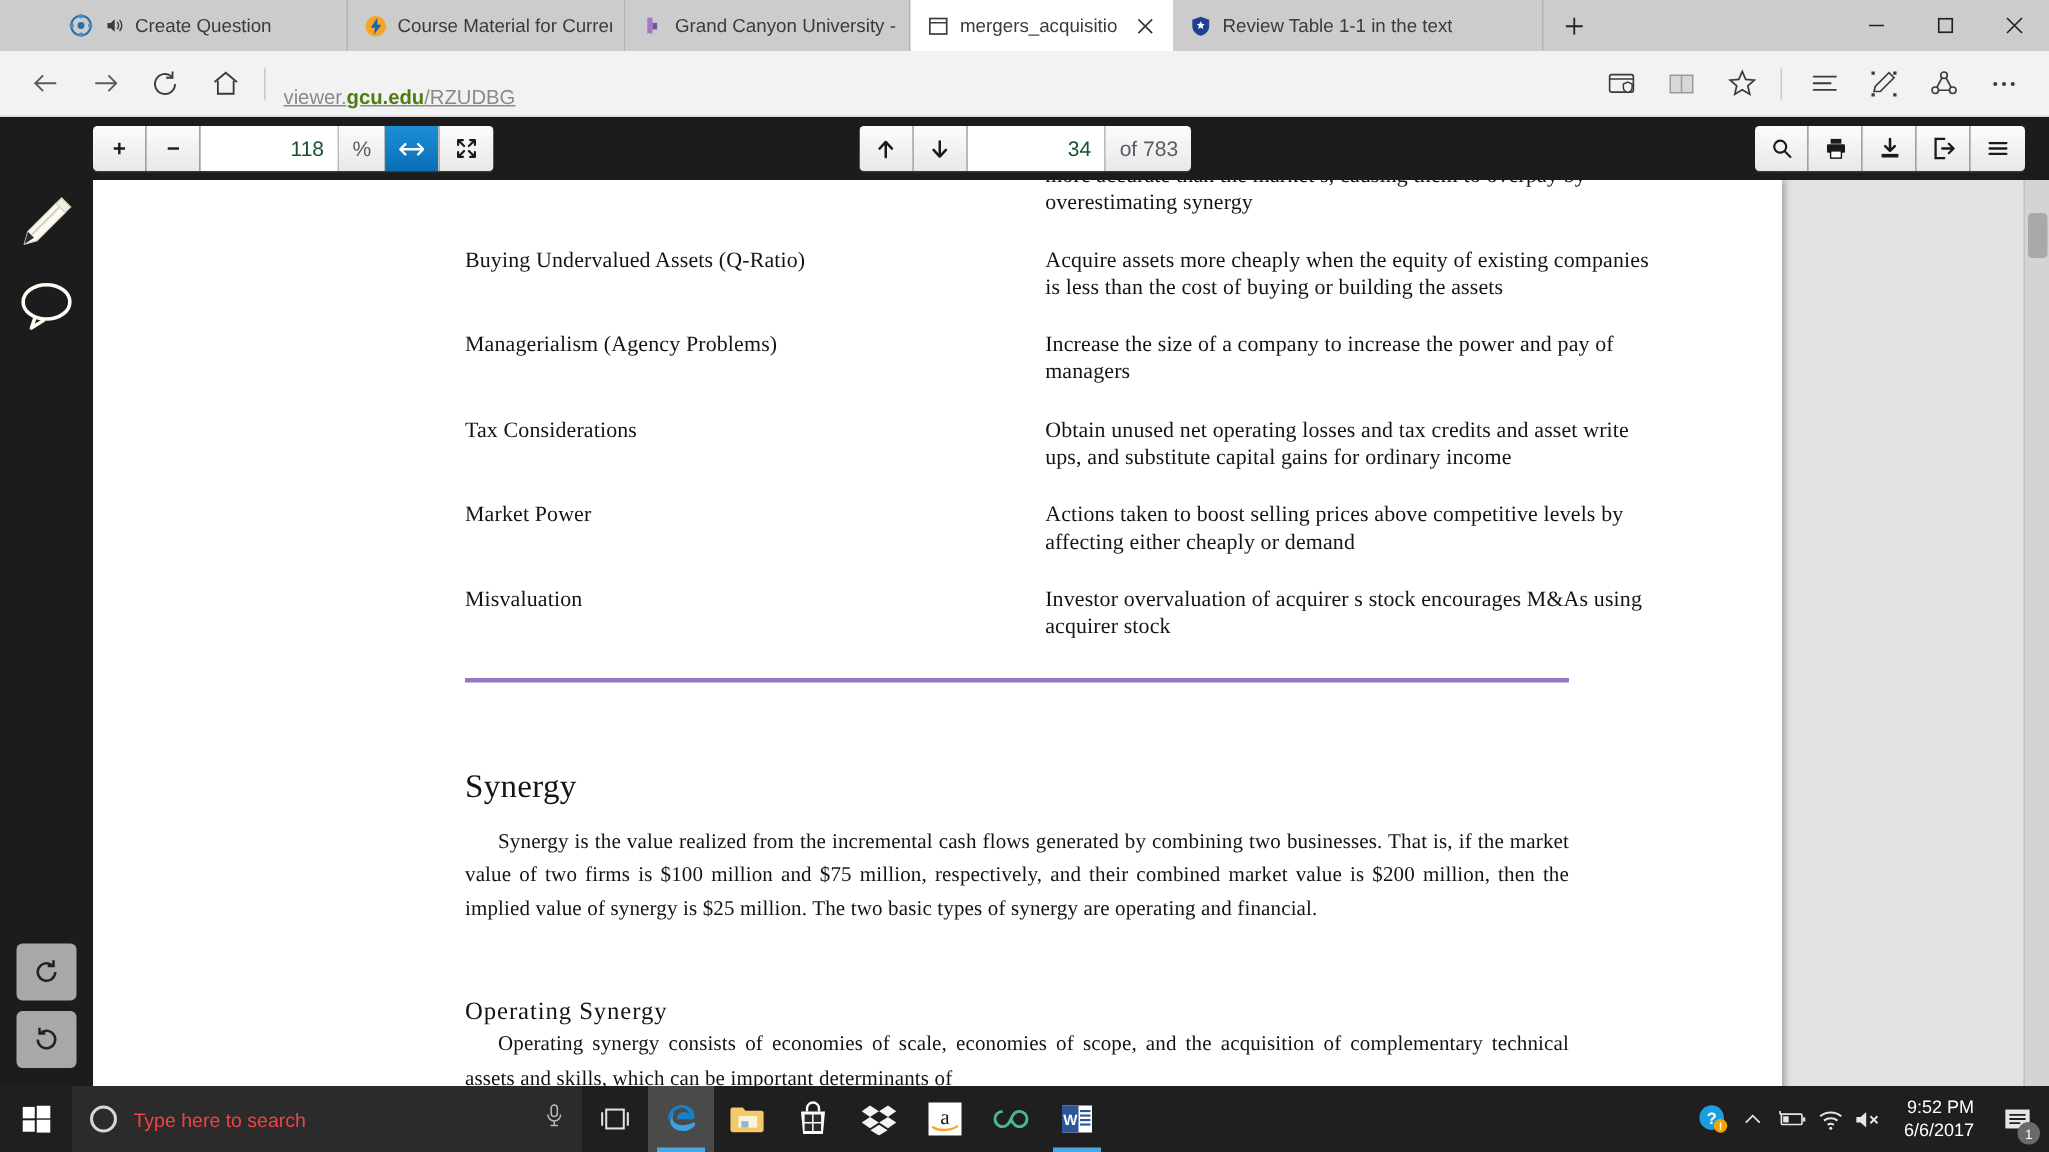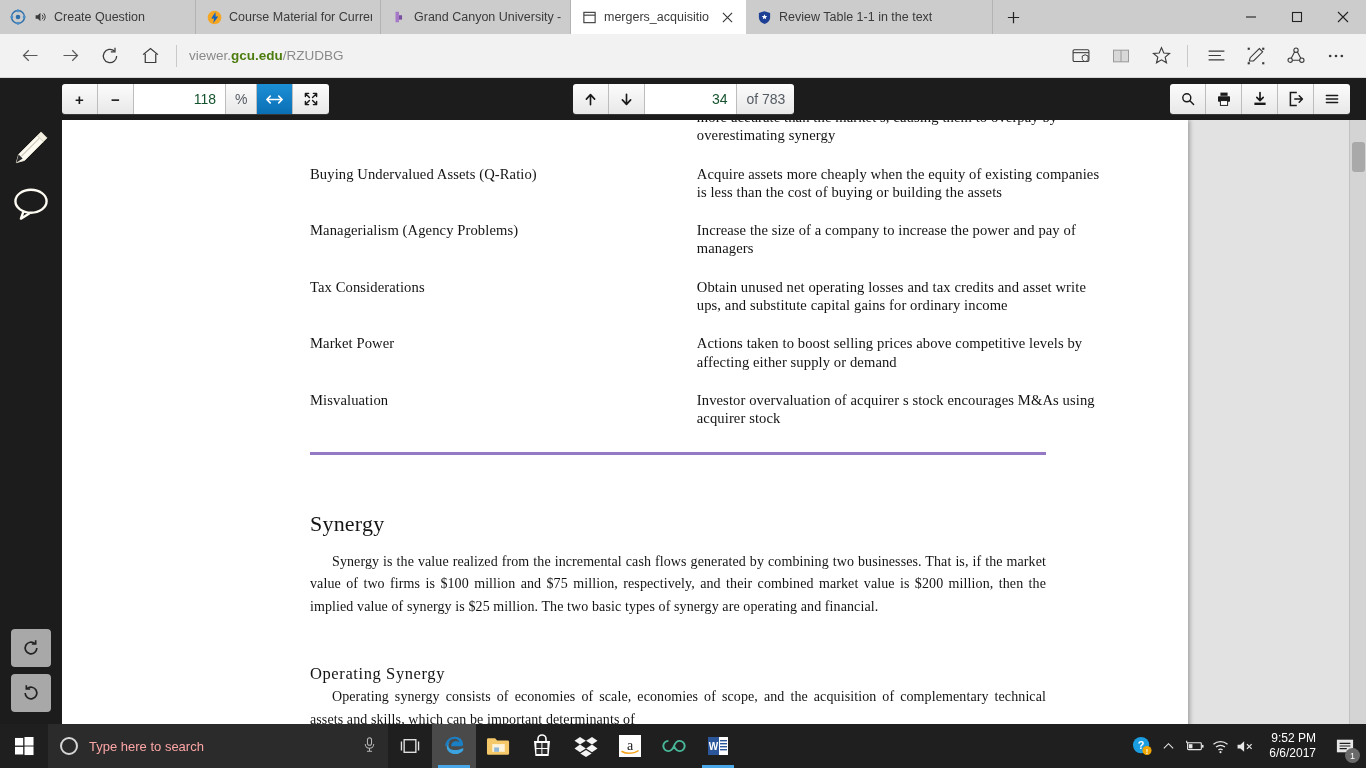--- a/index.html
+++ b/index.html
@@ -84,24 +84,25 @@
   }
   .navsep {
     width: 1px; height: 22px;
     background: #c9c9c9;
     margin: 0 8px 0 6px;
   }
   .urlbar {
     flex: 1;
     height: 32px;
     display: flex;
-    align-items: center;
+    align-items: flex-end;
     font-size: 13.5px;
     color: #8a8a8a;
     padding-left: 4px;
+    text-decoration: underline;
   }
   .url-strong { color: #4d7c0f; font-weight: bold; }
   .url-dim { color: #8a8a8a; }
   .navicons { display: flex; align-items: center; }
 
   
   .viewer {
     position: relative;
     height: 646px;
     background: #e2e2e2;
@@ -287,21 +288,21 @@
   }
   .cortana-ring {
     width: 18px; height: 18px;
     border: 2px solid #d6d6d6;
     border-radius: 50%;
     flex: 0 0 18px;
   }
   .cortana-text {
     flex: 1;
     font-size: 13px;
-    color: #fca5a5;
+    color: #ef4444;
   }
   .tb-icon {
     width: 44px; height: 44px;
     display: flex; align-items: center; justify-content: center;
     position: relative;
   }
   .tb-icon.running::after {
     content: "";
     position: absolute;
     bottom: 0; left: 6px; right: 6px;
@@ -346,21 +347,21 @@
     color: #fff;
     font-size: 9px;
     display: flex; align-items: center; justify-content: center;
   }
 </style>
 </head>
 <body>
 
 <div class="tabstrip">
 
-  <div class="tab" style="width:196px;">
+  <div class="tab" style="width:196px;margin-left:36px;">
     <span class="tab-fav">
       <svg width="16" height="16" viewBox="0 0 16 16">
         <circle cx="8" cy="8" r="6.5" fill="none" stroke="#2d6ea8" stroke-width="1.4"></circle>
         <circle cx="8" cy="8" r="2.3" fill="#2d6ea8"></circle>
         <circle cx="8" cy="1.8" r="1.5" fill="#4a8fc7"></circle>
           <circle cx="8" cy="14.2" r="1.5" fill="#4a8fc7"></circle>
         <circle cx="1.8" cy="8" r="1.5" fill="#4a8fc7"></circle>
           <circle cx="14.2" cy="8" r="1.5" fill="#4a8fc7"></circle>
       </svg>
     </span>
@@ -643,21 +644,21 @@
           <tr>
             <td class="c1">Managerialism (Agency Problems)</td>
             <td class="c2">Increase the size of a company to increase the power and pay of managers</td>
           </tr>
           <tr>
             <td class="c1">Tax Considerations</td>
             <td class="c2">Obtain unused net operating losses and tax credits and asset write ups, and substitute capital gains for ordinary income</td>
           </tr>
           <tr>
             <td class="c1">Market Power</td>
-            <td class="c2">Actions taken to boost selling prices above competitive levels by affecting either supply or demand</td>
+            <td class="c2">Actions taken to boost selling prices above competitive levels by affecting either cheaply or demand</td>
           </tr>
           <tr>
             <td class="c1">Misvaluation</td>
             <td class="c2">Investor overvaluation of acquirer s stock encourages M&amp;As using acquirer stock</td>
           </tr>
         </tbody>
           </table>
 
         <div class="rule"></div>
 

